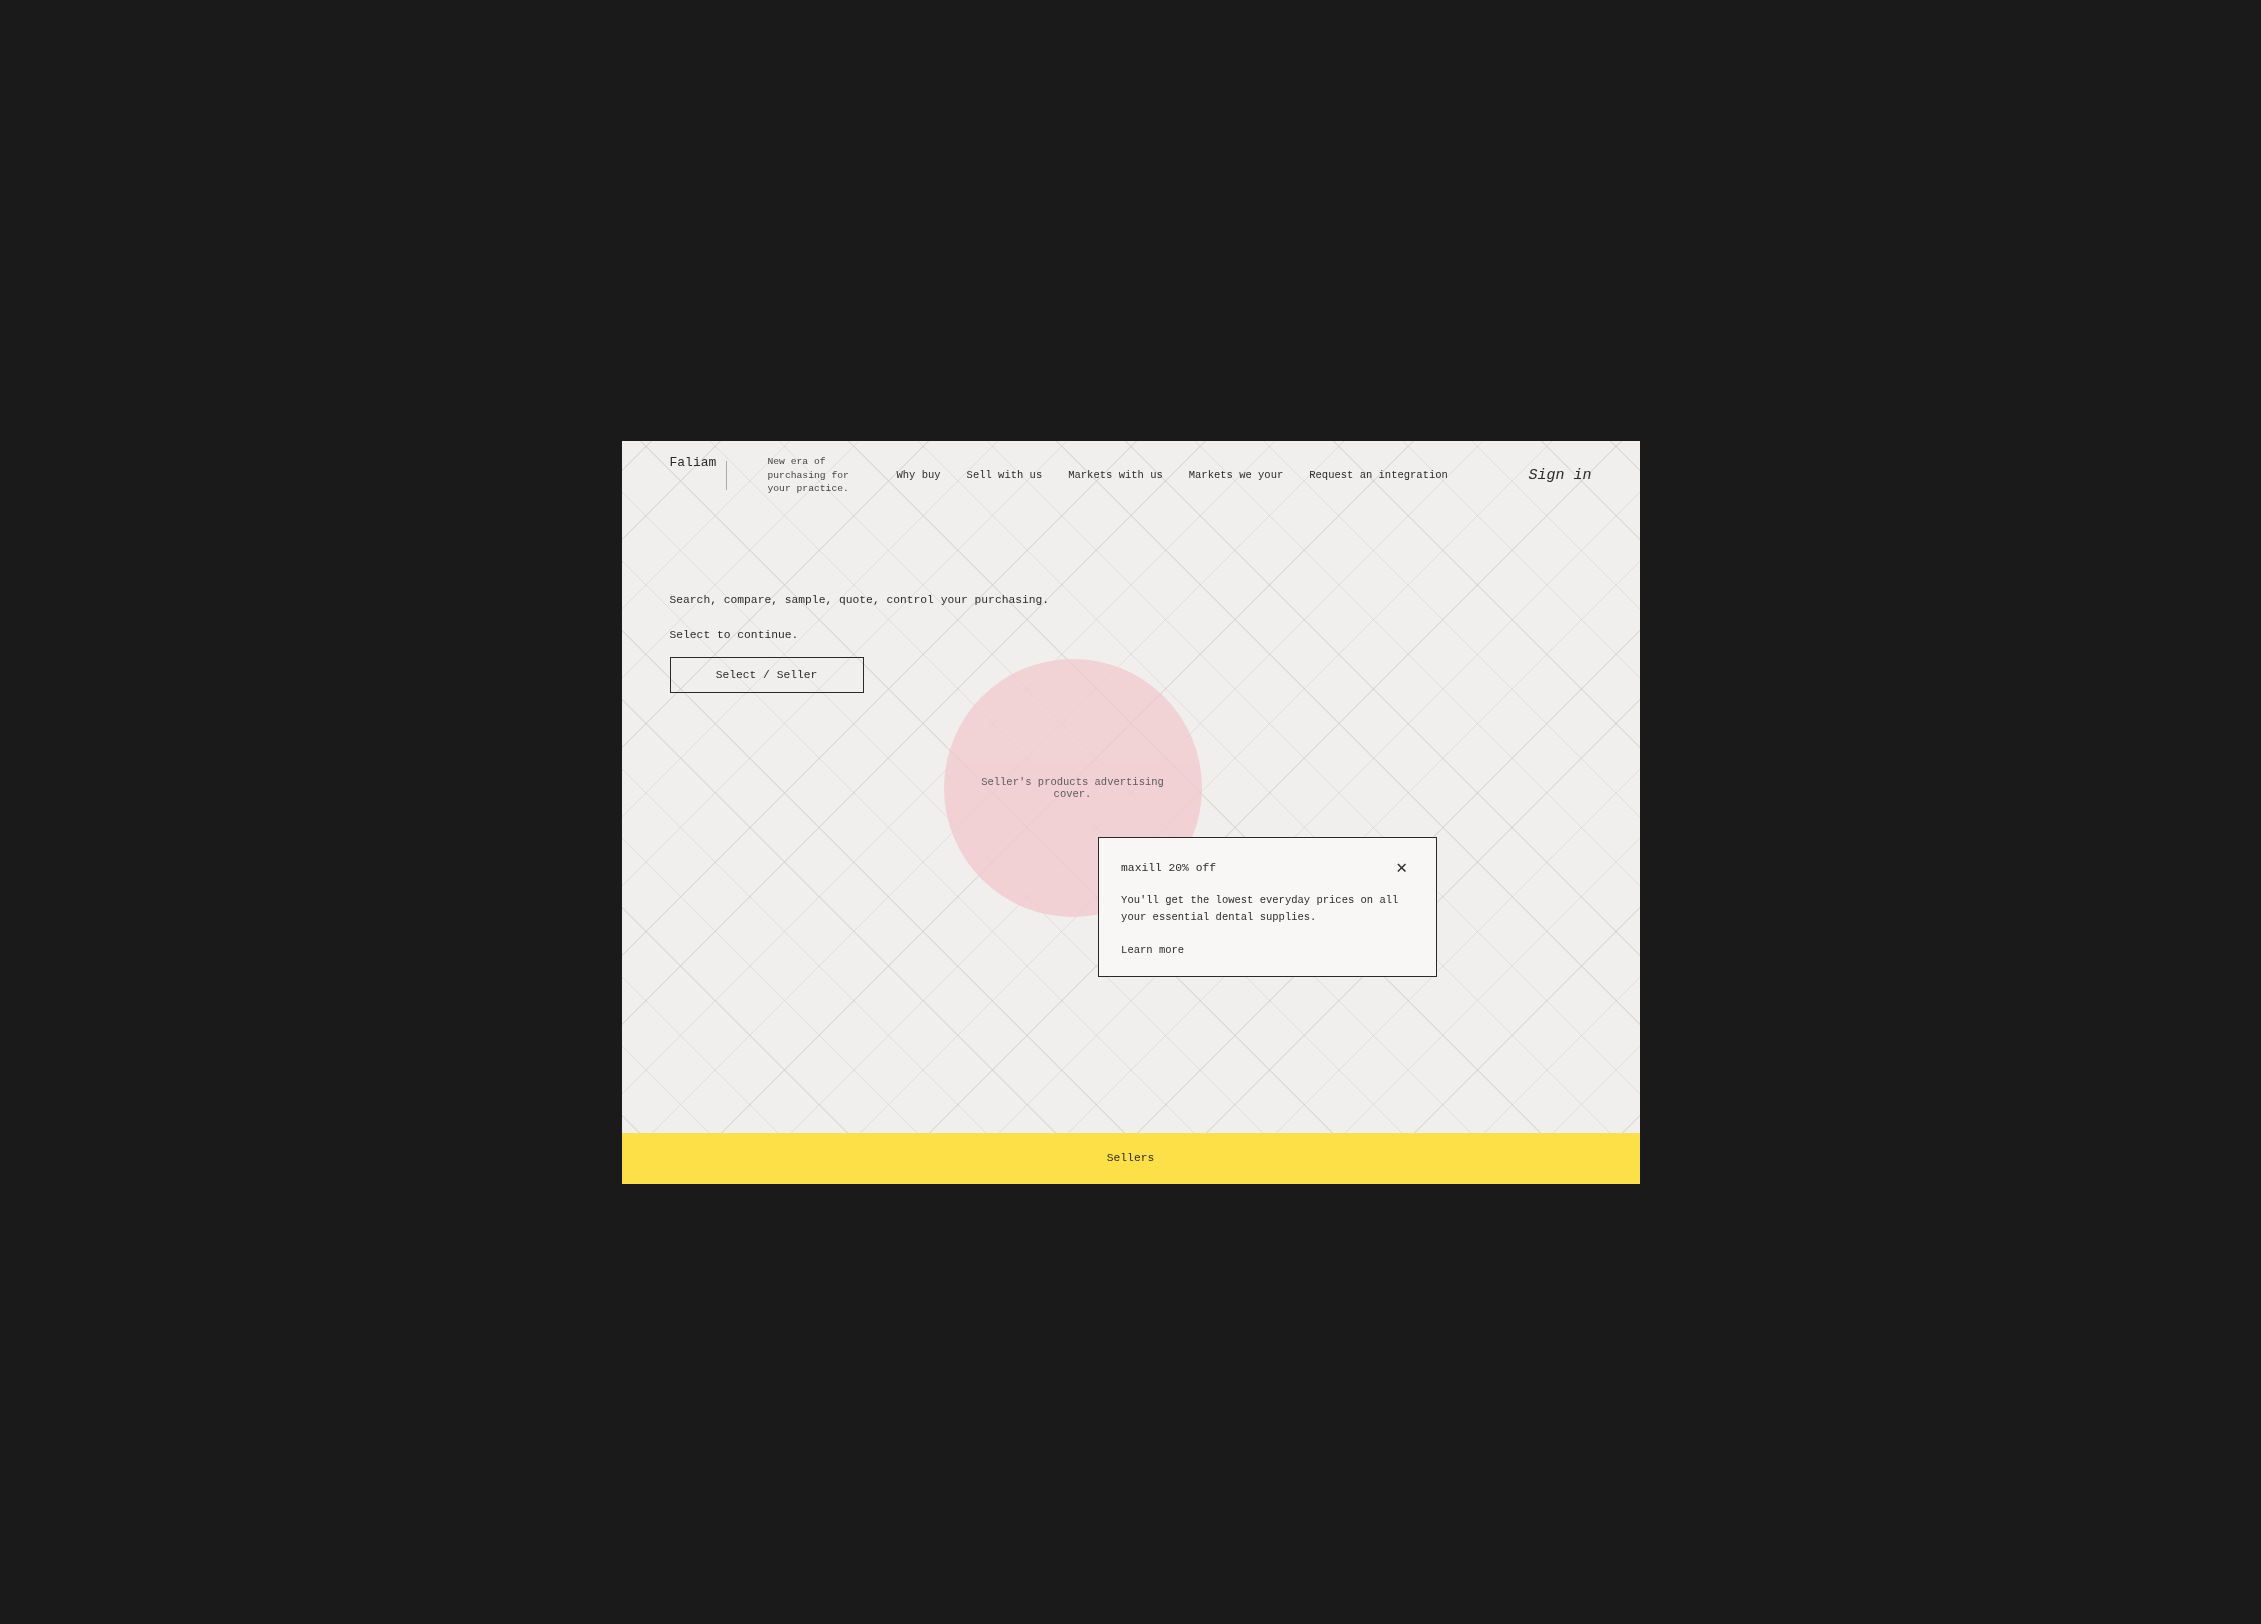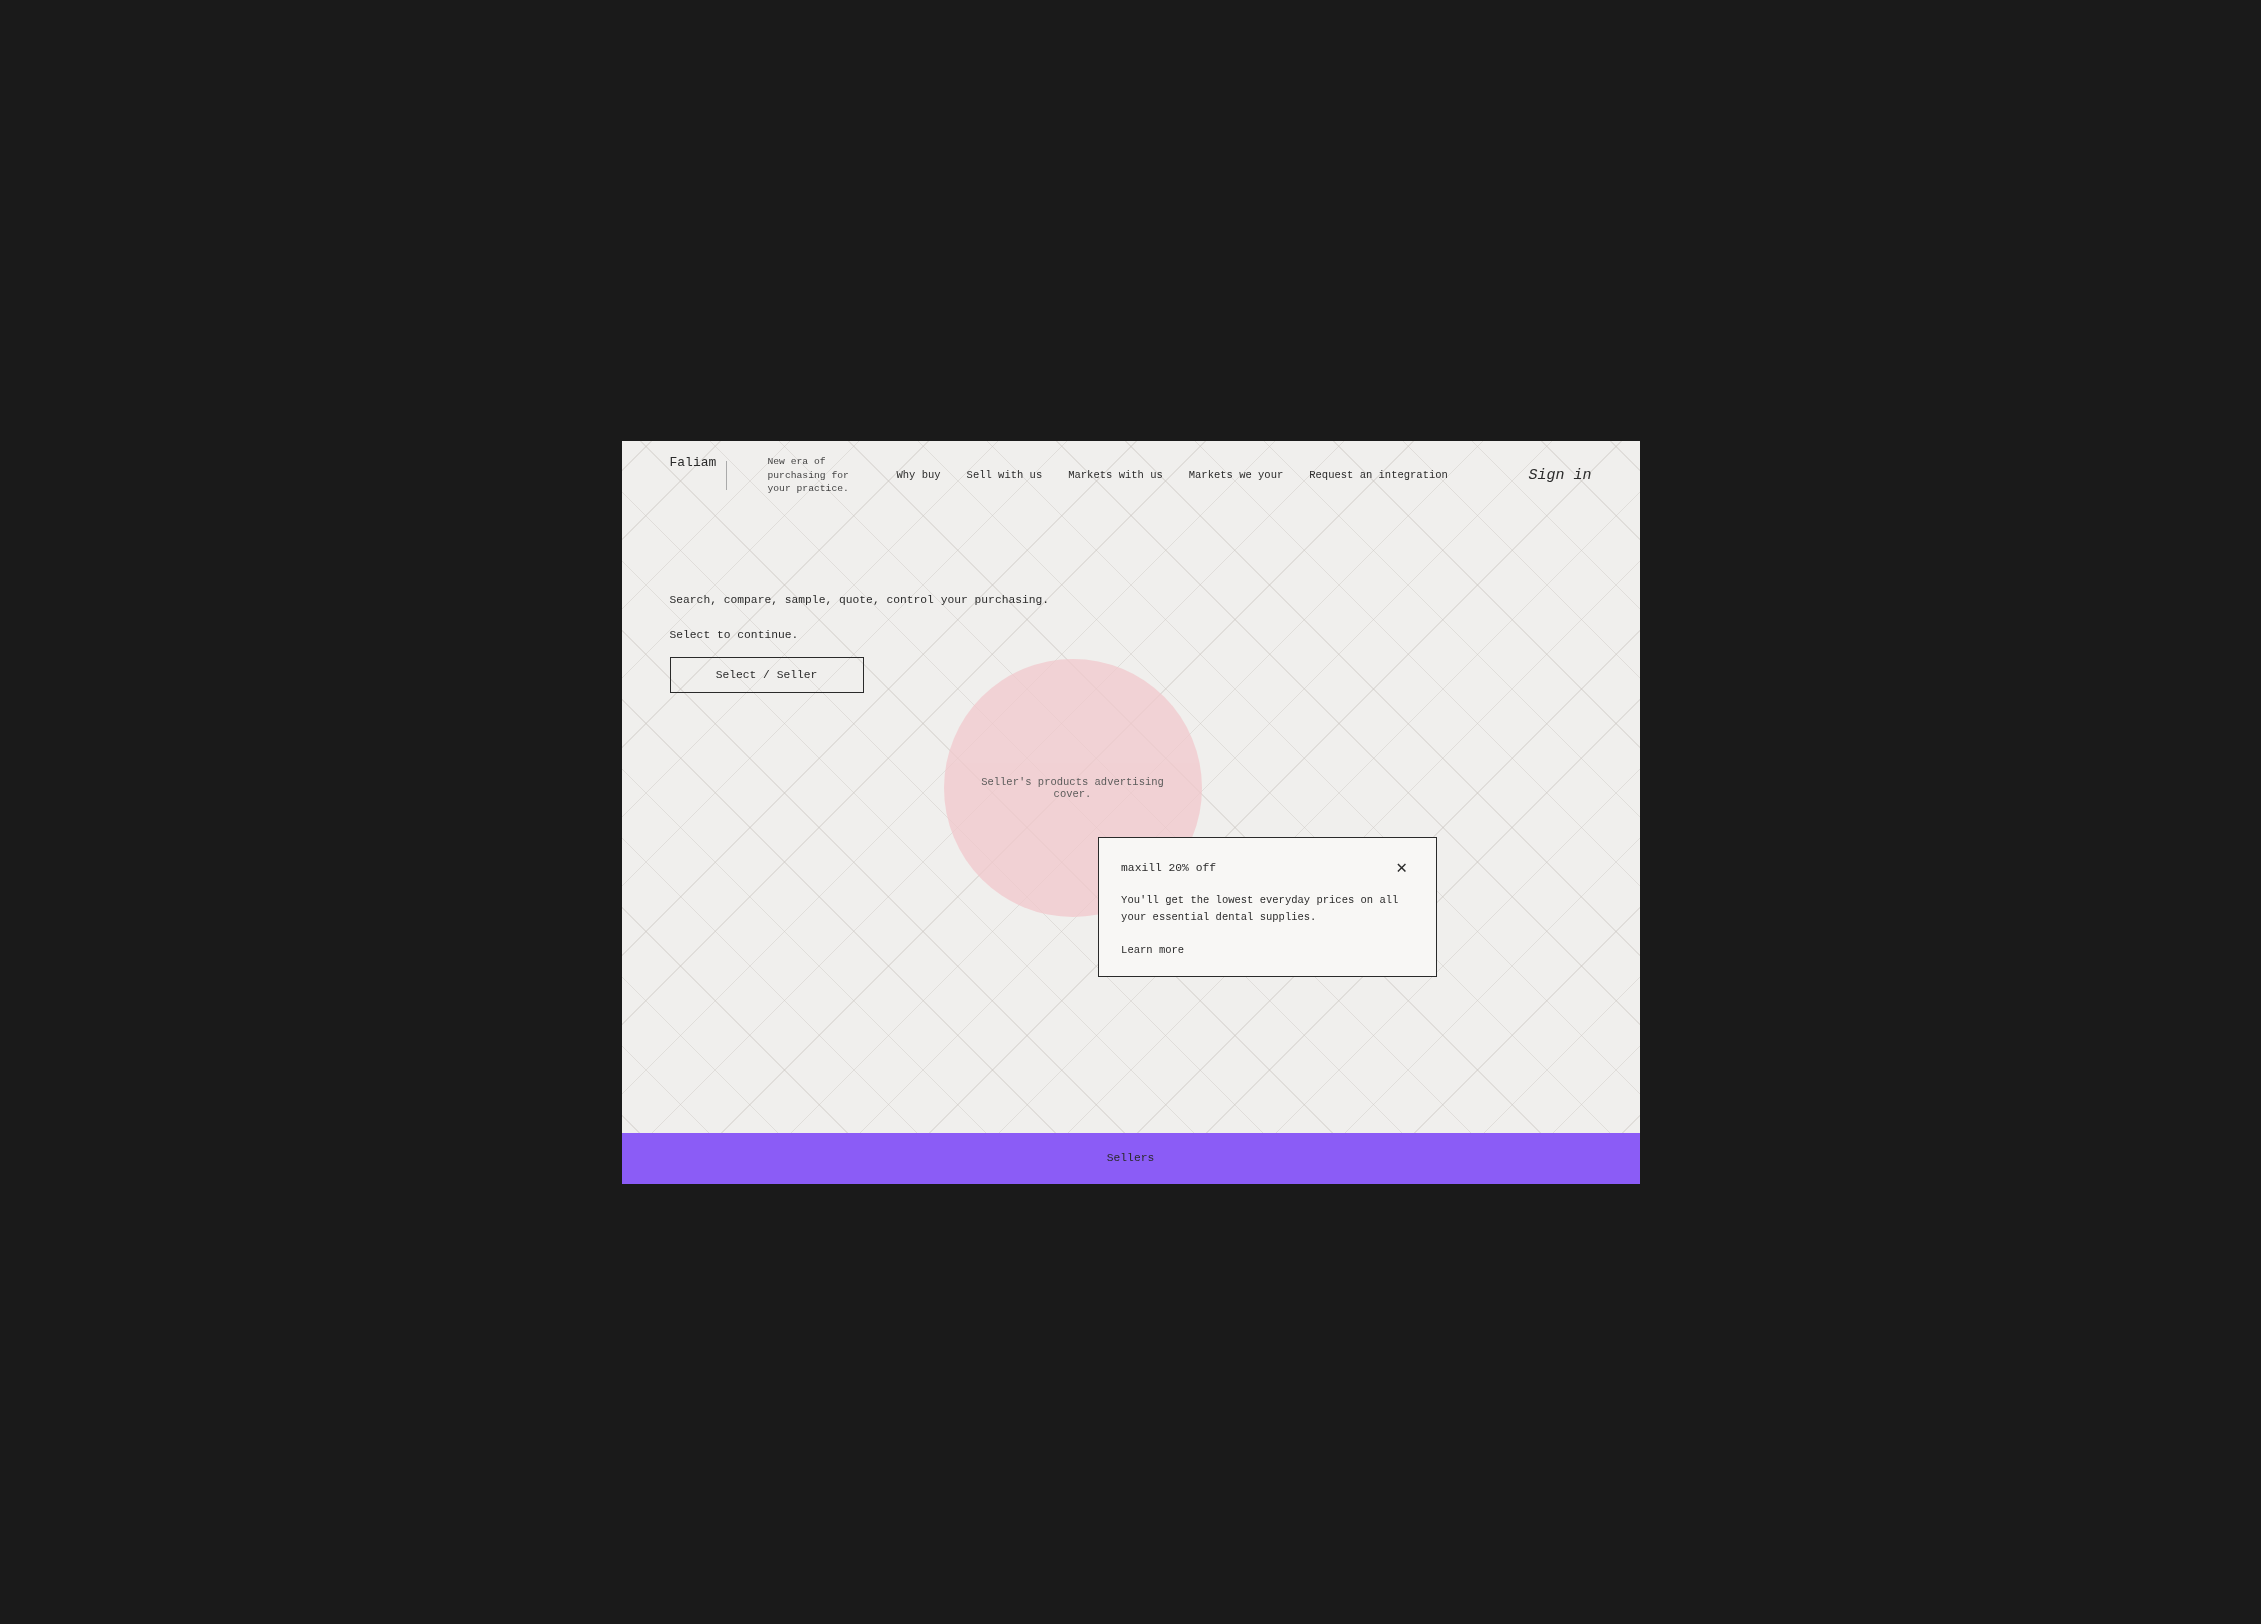--- a/index.html
+++ b/index.html
@@ -243,21 +243,21 @@
       text-decoration: none;
     }
 
     
     .footer {
       position: absolute;
       bottom: 0;
       left: 0;
       right: 0;
       z-index: 10;
-      background-color: #8b5cf6;
+      background-color: #fde047;
       padding: 19.4px 48px;
       display: flex;
       align-items: center;
       justify-content: center;
     }
 
     .footer-text {
       font-size: 11.3px;
       font-family: 'Courier New', Courier, monospace;
       color: #2a2a2a;

